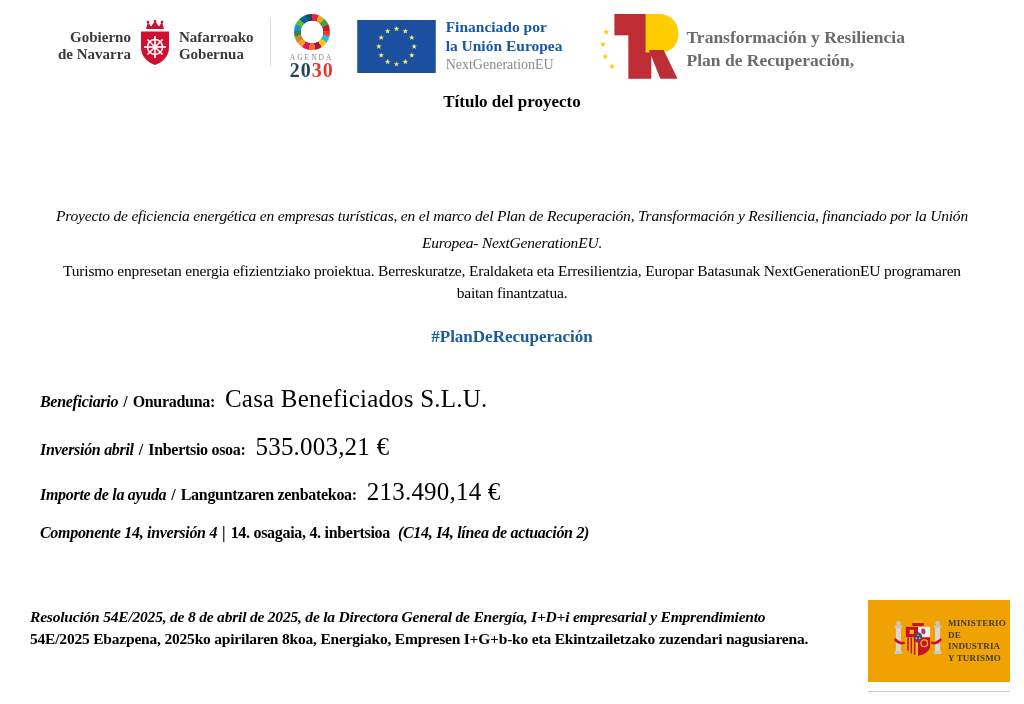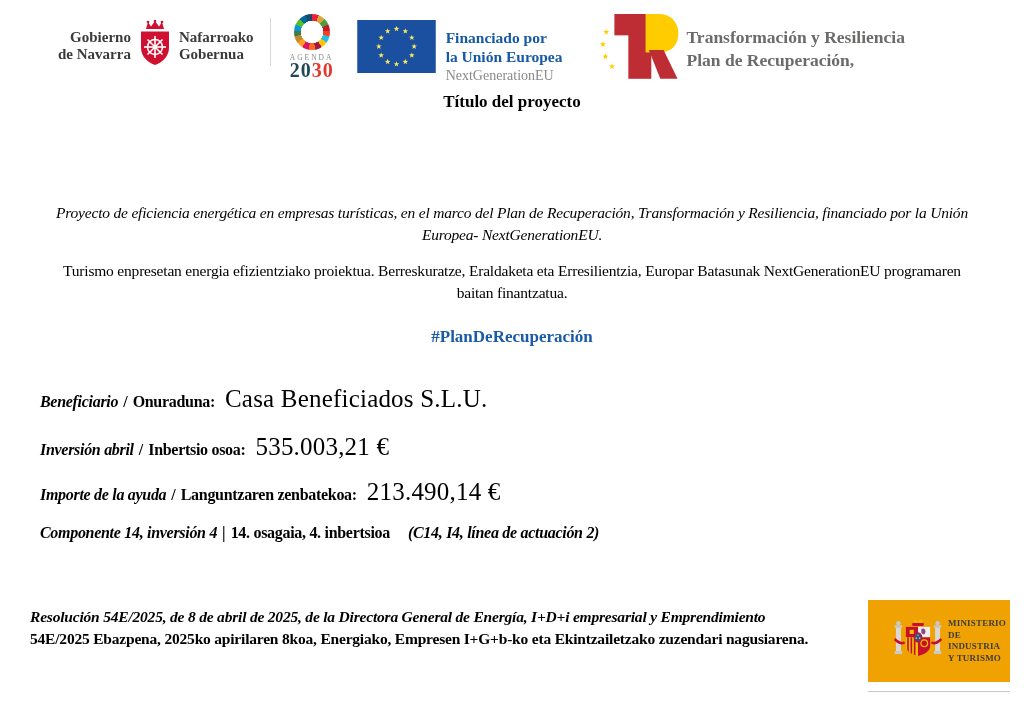--- a/index.html
+++ b/index.html
@@ -24,45 +24,45 @@
       conic-gradient(#E5243B 0 6%, #DDA63A 6% 12%, #4C9F38 12% 18%, #C5192D 18% 24%,
         #FF3A21 24% 29%, #26BDE2 29% 35%, #FCC30B 35% 41%, #A21942 41% 47%,
         #FD6925 47% 53%, #DD1367 53% 59%, #FD9D24 59% 65%, #BF8B2E 65% 71%,
         #3F7E44 71% 76%, #0A97D9 76% 82%, #56C02B 82% 88%, #00689D 88% 94%, #19486A 94% 100%);
   }
   .agenda-label { font-size:7.5px; color:#8a8a8a; letter-spacing:2px; margin-top:3px; }
   .agenda-year { font-size:20px; font-weight:bold; line-height:16px; letter-spacing:1px; }
   .agenda-year .y1 { color:#1F4757; }
   .agenda-year .y2 { color:#E5382D; }
   .eu-flag { margin:12px 0 0 16px; }
-  .eu-text { margin:20px 0 0 10px; }
+  .eu-text { margin:9px 0 0 10px; }
   .eu-text .b { font-size:15.5px; font-weight:bold; color:#1759A6; line-height:19px; }
   .eu-text .g { font-size:14px; color:#8a8a8a; margin-top:2px; }
   .prtr { display:flex; align-items:flex-start; margin-left:36px; }
   .prtr-text { margin:18px 0 0 6px; font-size:17.5px; font-weight:bold; color:#6b6b6a; line-height:23px; }
 
   
   .doc-title { position:absolute; top:92px; left:0; width:100%; text-align:center;
     font-size:17px; font-weight:bold; }
   .desc { position:absolute; top:136px; left:62px; width:900px; text-align:center;
     font-size:15px; line-height:21px; letter-spacing:-0.2px; }
   .marco-es { position:absolute; top:202px; left:30px; width:964px; text-align:center;
-    font-size:15.5px; font-style:italic; line-height:22px; letter-spacing:-0.2px; }
+    font-size:15.5px; font-style:italic; line-height:27px; letter-spacing:-0.2px; }
   .marco-eu { position:absolute; top:260px; left:62px; width:900px; text-align:center;
     font-size:15.5px; line-height:22px; letter-spacing:-0.2px; }
   .hashtag { position:absolute; top:327px; left:0; width:100%; text-align:center;
     font-size:17px; font-weight:bold; color:#1B5AA5; }
 
   
   .field-row { position:absolute; left:40px; display:flex; align-items:baseline; white-space:nowrap; }
   .lbl-es { font-size:16px; font-weight:bold; font-style:italic; letter-spacing:-0.3px; }
   .lbl-sep { font-size:16px; font-weight:bold; margin:0 5px; }
   .lbl-eu { font-size:16px; font-weight:bold; letter-spacing:-0.3px; }
   .fld-val { font-size:25px; margin-left:10px; letter-spacing:0.2px; }
-  .fld-note { font-size:16px; font-weight:bold; font-style:italic; margin-left:18px; letter-spacing:-0.3px; }
+  .fld-note { font-size:16px; font-weight:bold; font-style:italic; margin-left:8px; letter-spacing:-0.3px; }
   .row-beneficiary { top:385px; }
   .row-investment  { top:433px; }
   .row-aid         { top:478px; }
   .row-component   { top:524px; }
 
   
   .resolution { position:absolute; left:30px; top:606px; width:840px;
     font-size:15.5px; font-weight:bold; line-height:21.5px; letter-spacing:-0.2px; }
   .res-es { font-style:italic; }
   .ministry-box { position:absolute; left:868px; top:600px; width:142px; height:82px;

